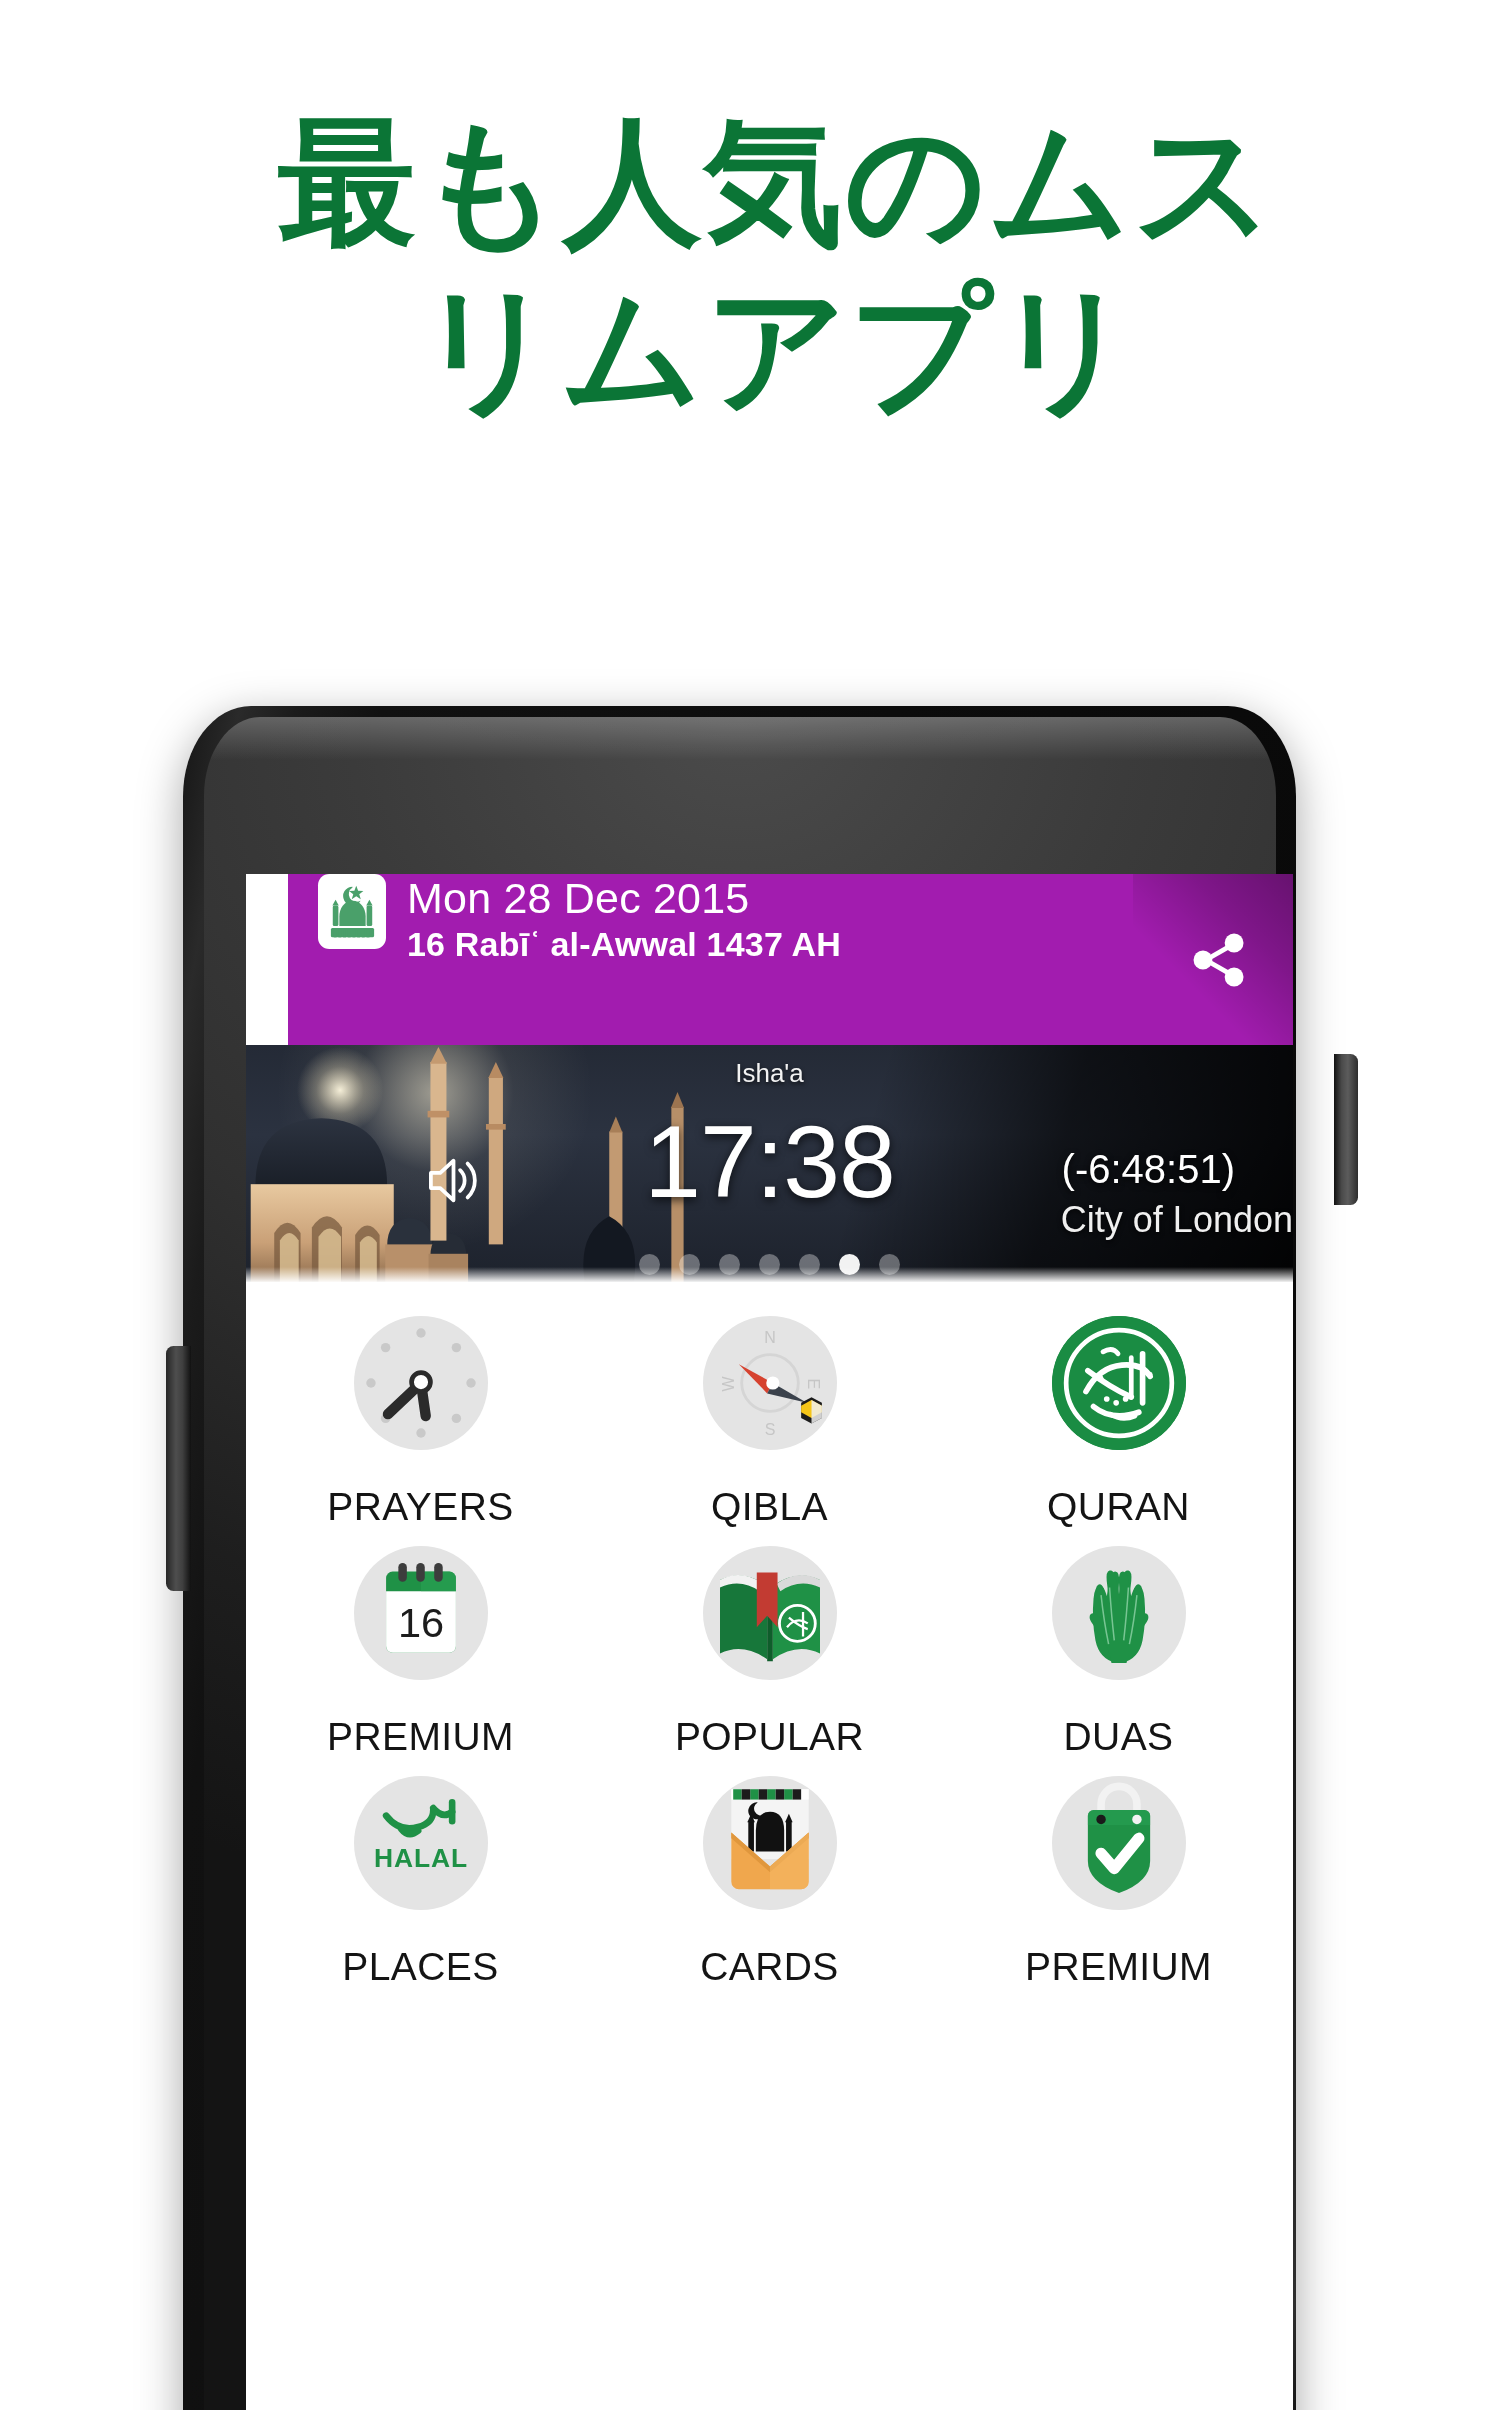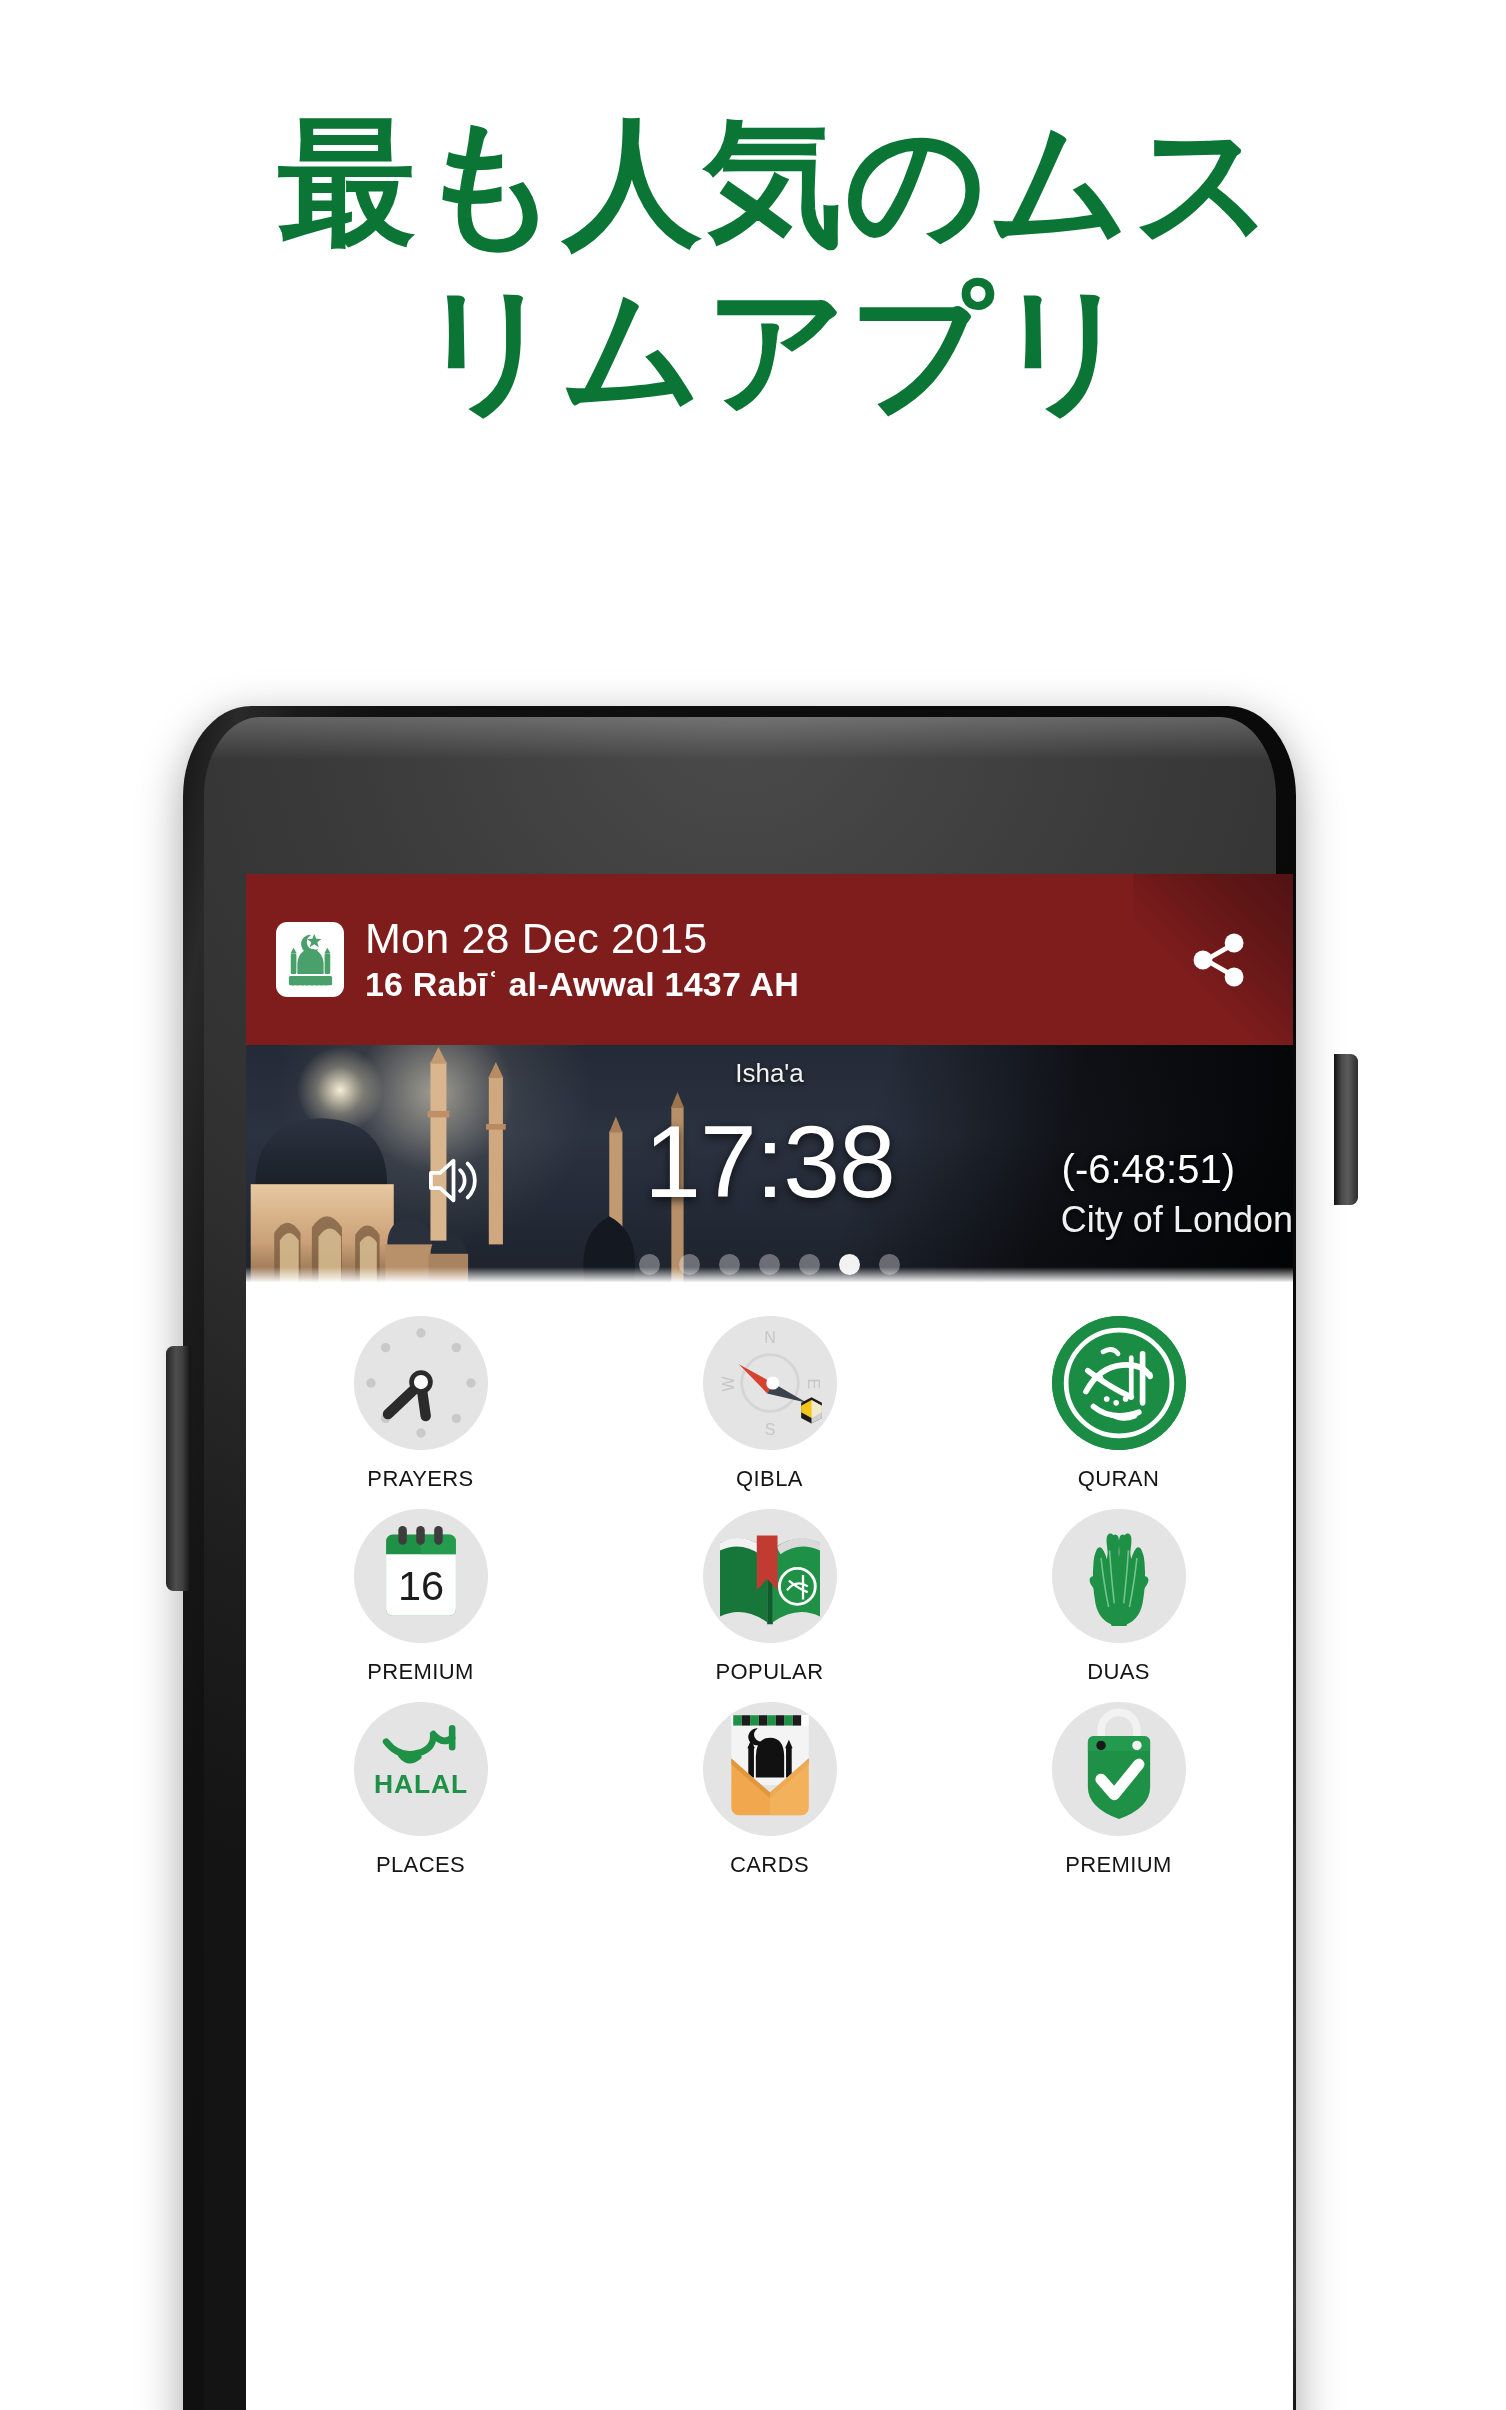--- a/index.html
+++ b/index.html
@@ -110,25 +110,26 @@
     left:246px; top:874px;
     width:1047px; height:1537px;
     background:#fff;
     overflow:hidden;
   }
 
   
   .appbar{
     position:relative;
     height:171px;
-    background:#7f1d1d;
+    background:#a21caf;
     display:flex;
-    align-items:center;
+    align-items:flex-start;
     padding-left:30px;
     overflow:hidden;
+    margin-left:42px;
   }
   .appbar:after{
     content:"";
     position:absolute; right:-85px; top:-38px;
     width:245px; height:282px;
     background:linear-gradient(225deg, rgba(0,0,0,.55) 0%, rgba(0,0,0,.22) 42%, rgba(0,0,0,0) 64%);
     pointer-events:none;
   }
   .app-logo{
     width:68px; height:75px;
@@ -249,22 +250,22 @@
   .ico{
     width:134px; height:134px;
     border-radius:50%;
     background:#e4e4e4;
     display:flex; align-items:center; justify-content:center;
     position:relative;
     overflow:hidden;
   }
   .ico.green{ background:#1a8c43; }
   .cell .lbl{
-    margin-top:16px;
-    font-size:22px;
+    margin-top:35px;
+    font-size:39px;
     color:#141414;
     letter-spacing:0.4px;
     font-family:"Liberation Sans", sans-serif;
     text-align:right;
   }
 </style>
 </head>
 <body>
 
 <div class="headline">

